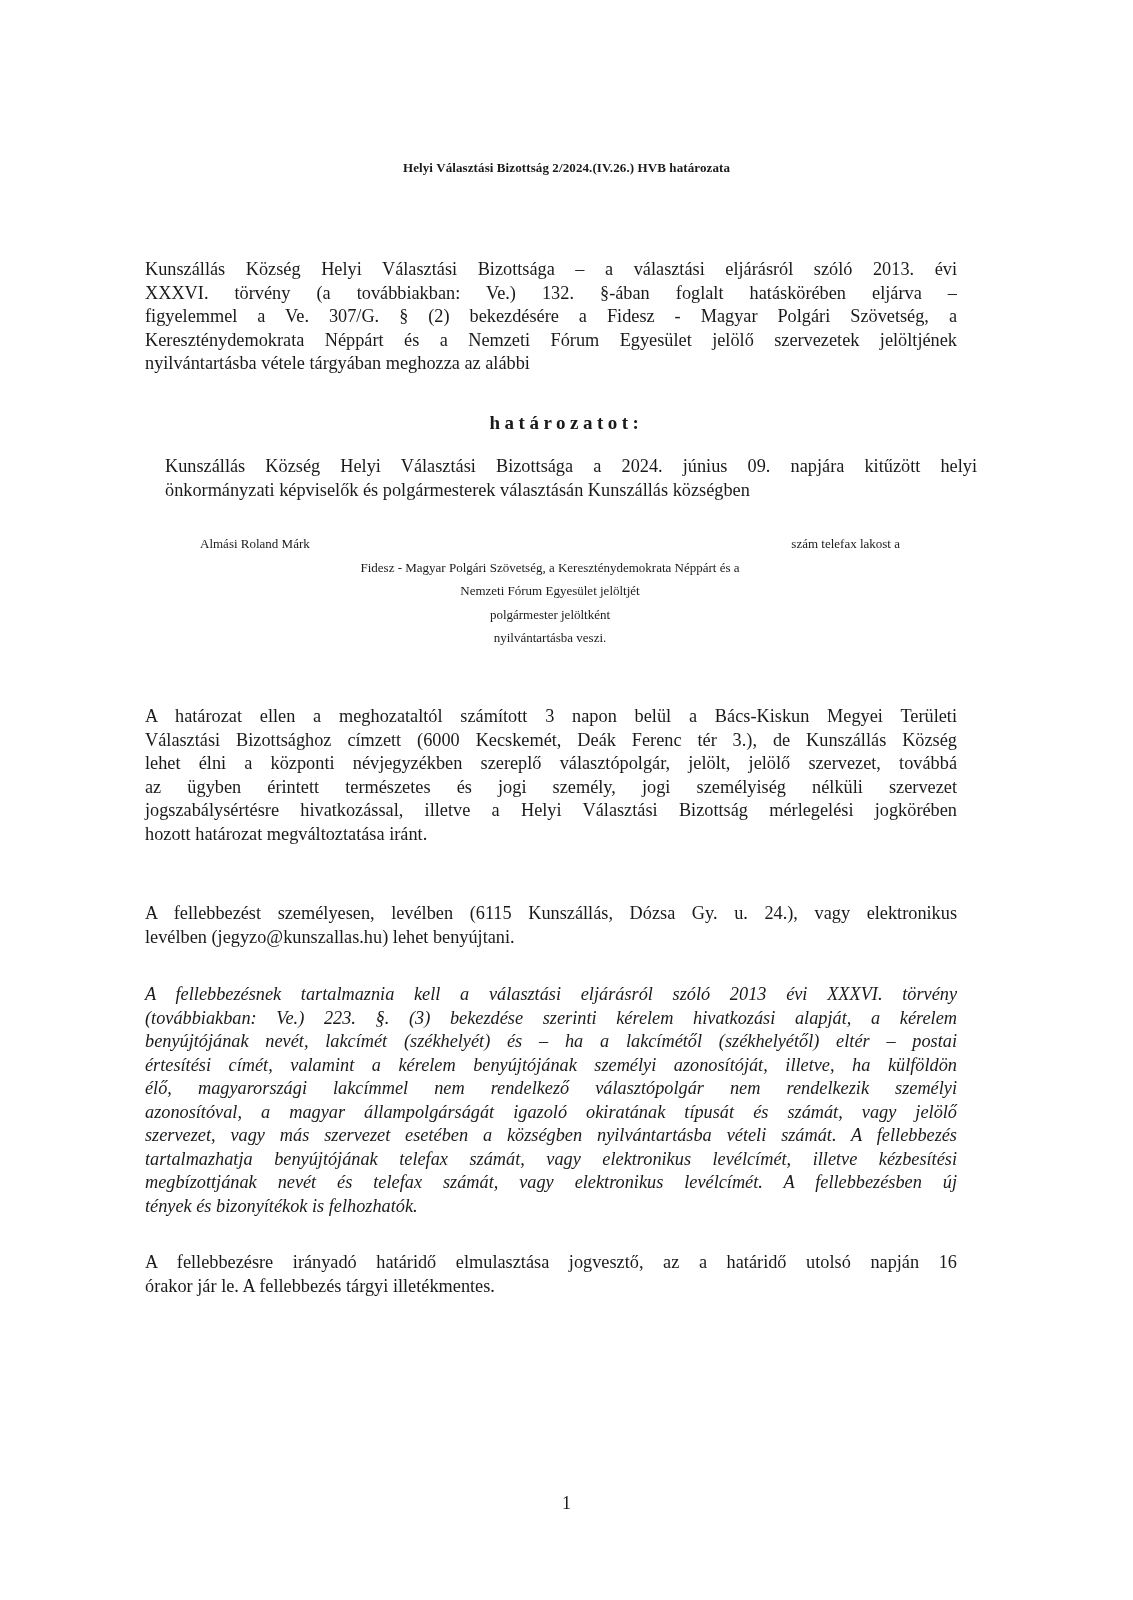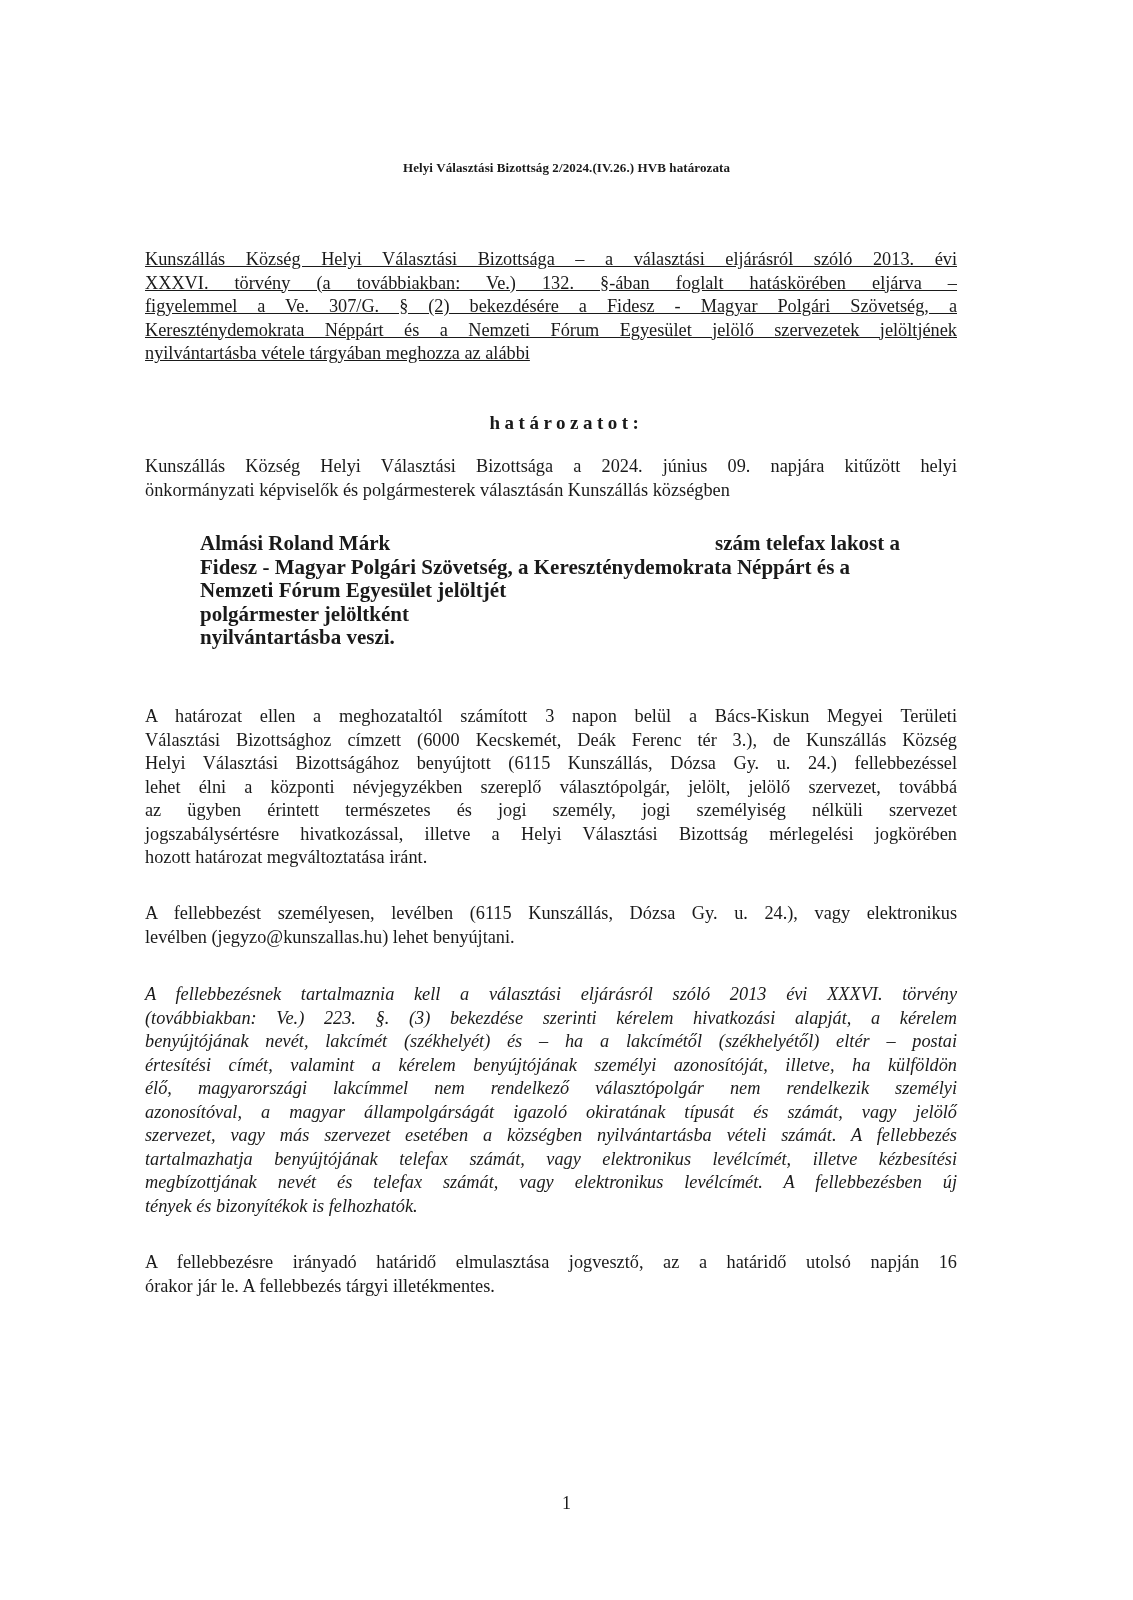--- a/index.html
+++ b/index.html
@@ -7,62 +7,61 @@
          font-family: "Liberation Serif", "DejaVu Serif", serif; color: #1a1a1a; }
   .page { position: absolute; left: 0; top: 0; width: 1133px; height: 1600px; }
   .title { position: absolute; top: 160px; left: 0; width: 1133px; text-align: center;
            font-weight: bold; font-size: 13px; letter-spacing: 0.1px; }
   .para { position: absolute; left: 145px; width: 812px; font-size: 18.3px; line-height: 23.5px;
           text-align: justify; text-align-last: left; }
   .para .ln { display: block; text-align: justify; text-align-last: justify; white-space: nowrap; }
   .para .ln.last { text-align-last: left; }
   .heading { position: absolute; top: 412px; left: 0; width: 1133px; text-align: center;
              font-weight: bold; font-size: 19px; letter-spacing: 4.5px; }
-  .decision { position: absolute; left: 200px; width: 700px; font-weight: bold; font-size: 21px;
-              line-height: 23.5px; text-align: left; }
+  .decision { position: absolute; left: 200px; width: 700px; font-weight: normal; font-size: 13px;
+              line-height: 23.5px; text-align: center; }
   .decision .row1 { display: flex; justify-content: space-between; }
   .pagenum { position: absolute; top: 1493px; left: 0; width: 1133px; text-align: center; font-size: 18px; }
 </style>
 </head>
 <body>
 
 <div class="page">
 
   <div class="title">Helyi Választási Bizottság 2/2024.(IV.26.) HVB határozata</div>
 
-  <div class="para" style="top:248px;text-decoration:underline;">
+  <div class="para" style="top:258px;">
     <span class="ln">Kunszállás Község Helyi Választási Bizottsága – a választási eljárásról szóló 2013. évi</span>
     <span class="ln">XXXVI. törvény (a továbbiakban: Ve.) 132. §-ában foglalt hatáskörében eljárva –</span>
     <span class="ln">figyelemmel a Ve. 307/G. § (2) bekezdésére a Fidesz - Magyar Polgári Szövetség, a</span>
     <span class="ln">Kereszténydemokrata Néppárt és a Nemzeti Fórum Egyesület jelölő szervezetek jelöltjének</span>
     <span class="ln last">nyilvántartásba vétele tárgyában meghozza az alábbi</span>
   </div>
 
   <div class="heading">határozatot:</div>
 
-  <div class="para" style="top:455px;">
+  <div class="para" style="top:455px;margin-left:20px;">
     <span class="ln">Kunszállás Község Helyi Választási Bizottsága a 2024. június 09. napjára kitűzött helyi</span>
     <span class="ln last">önkormányzati képviselők és polgármesterek választásán Kunszállás községben</span>
   </div>
 
   <div class="decision" style="top:532px;">
     <div class="row1">
       <span>Almási Roland Márk</span>
       <span>szám telefax lakost a</span>
     </div>
     <div>Fidesz - Magyar Polgári Szövetség, a Kereszténydemokrata Néppárt és a</div>
     <div>Nemzeti Fórum Egyesület jelöltjét</div>
     <div>polgármester jelöltként</div>
     <div>nyilvántartásba veszi.</div>
   </div>
 
   <div class="para" style="top:705px;">
     <span class="ln">A határozat ellen a meghozataltól számított 3 napon belül a Bács-Kiskun Megyei Területi</span>
     <span class="ln">Választási Bizottsághoz címzett (6000 Kecskemét, Deák Ferenc tér 3.), de Kunszállás Község</span>
-    <span class="ln">Helyi Választási Bizottságához benyújtott (6115 Kunszállás, Dózsa Gy. u. 24.) fellebbezéssel</span>
     <span class="ln">lehet élni a központi névjegyzékben szereplő választópolgár, jelölt, jelölő szervezet, továbbá</span>
     <span class="ln">az ügyben érintett természetes és jogi személy, jogi személyiség nélküli szervezet</span>
     <span class="ln">jogszabálysértésre hivatkozással, illetve a Helyi Választási Bizottság mérlegelési jogkörében</span>
     <span class="ln last">hozott határozat megváltoztatása iránt.</span>
   </div>
 
   <div class="para" style="top:902px;">
     <span class="ln">A fellebbezést személyesen, levélben (6115 Kunszállás, Dózsa Gy. u. 24.), vagy elektronikus</span>
     <span class="ln last">levélben (jegyzo@kunszallas.hu) lehet benyújtani.</span>
   </div>

